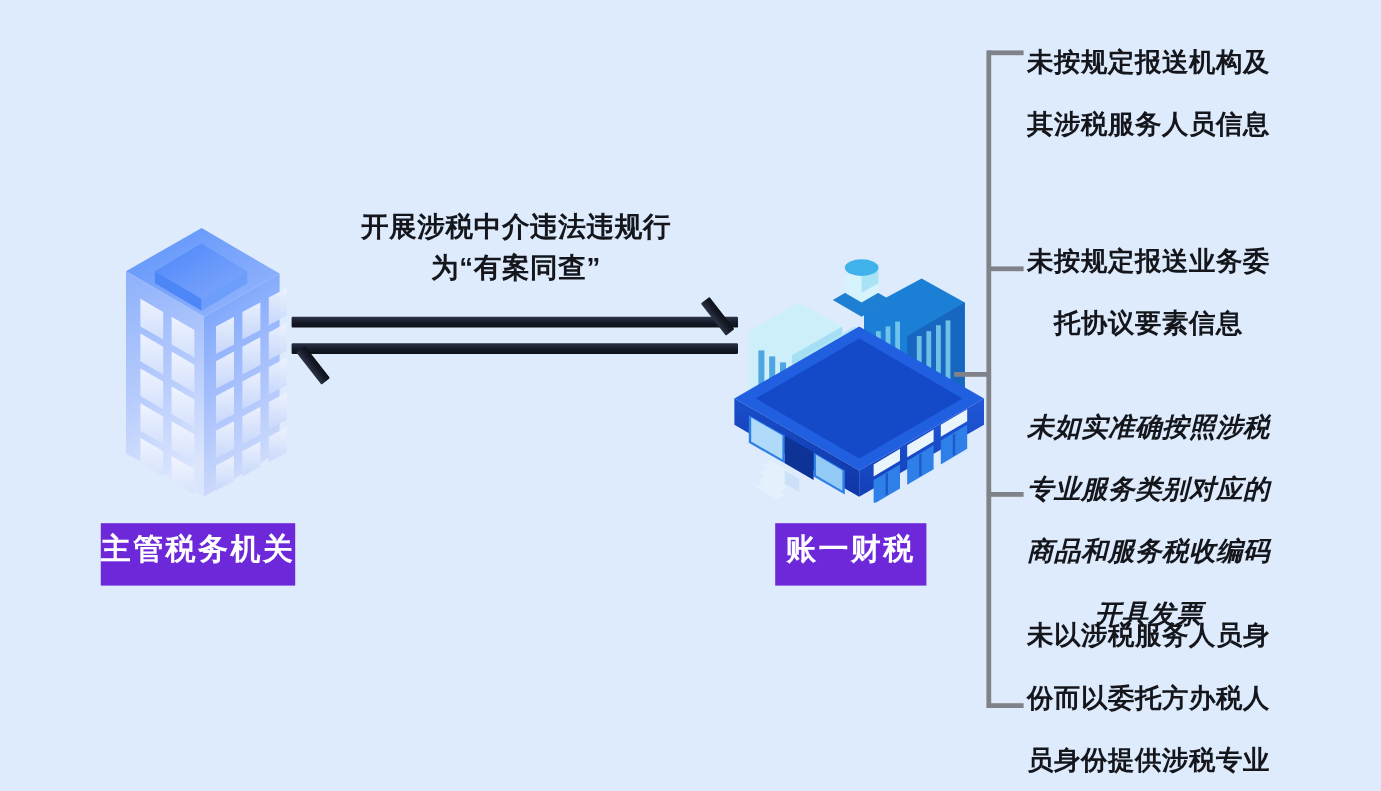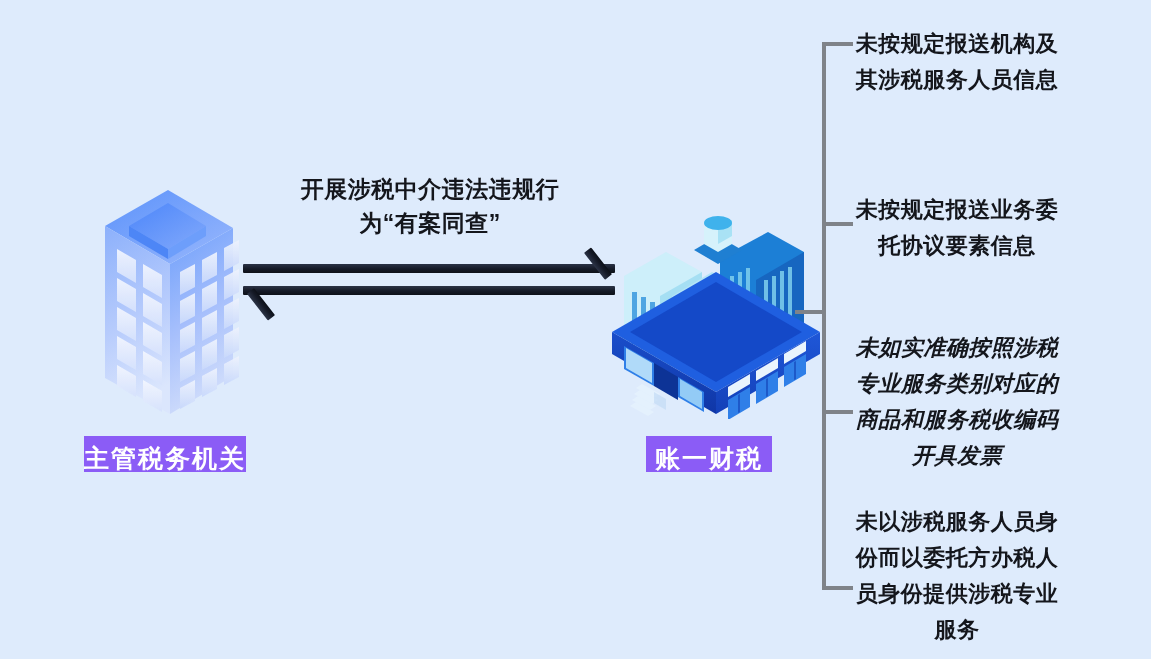--- a/index.html
+++ b/index.html
@@ -15,28 +15,28 @@
   }
   #canvas {
     position: relative;
     width: 1151px;
     height: 659px;
   }
 
   
   .badge {
     position: absolute;
-    background: #8b5cf6;
+    background: #6d28d9;
     color: #ffffff;
     font-size: 25px;
     font-weight: bold;
     letter-spacing: 2px;
     text-align: center;
     line-height: 44px;
-    height: 36px;
+    height: 52px;
     white-space: nowrap;
     box-sizing: border-box;
   }
   #badge-left  { left: 84px;  top: 436px; width: 162px; }
   #badge-right { left: 646px; top: 436px; width: 126px; }
 
   
   .flow-label {
     position: absolute;
     color: #14161c;
@@ -87,21 +87,21 @@
   #br-cap-bottom { left: 29px; top: 556px; width: 29px; height: 4px; }
 
   
   .item {
     position: absolute;
     left: 848px;
     width: 218px;
     color: #14161c;
     font-size: 22px;
     font-weight: bold;
-    line-height: 36px;
+    line-height: 52px;
     text-align: center;
     letter-spacing: 0.5px;
   }
   #item-0 { top: 26px;  }
   #item-1 { top: 192px; }
   #item-2 { top: 330px; font-style: italic; }
   #item-3 { top: 504px; }
 
   
   #building-left { position: absolute; left: 96px; top: 186px; width: 145px; height: 232px; }

